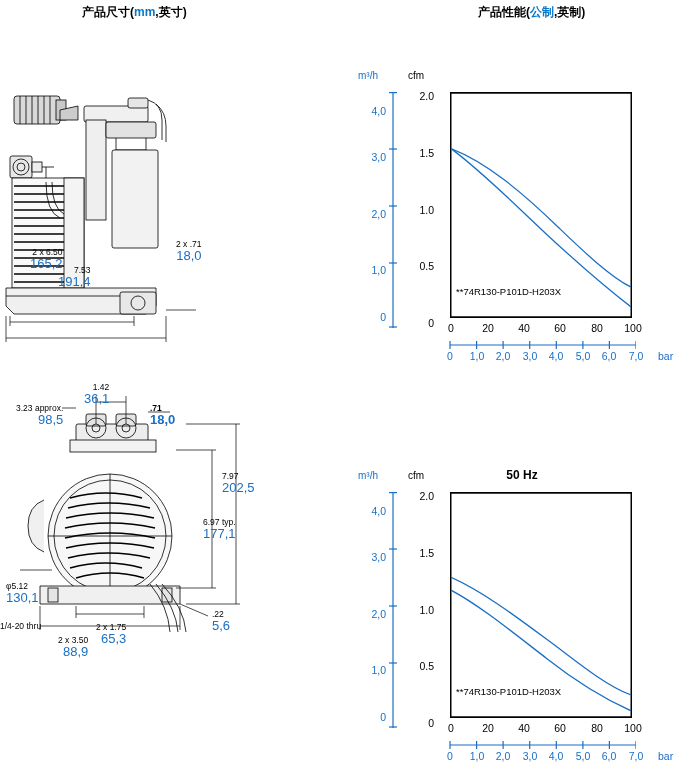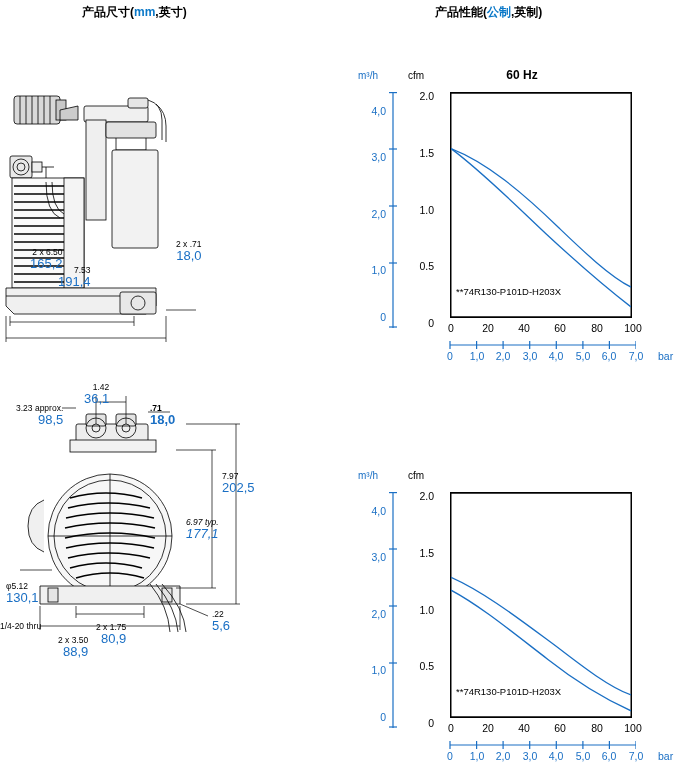--- a/index.html
+++ b/index.html
@@ -71,21 +71,21 @@
   svg { display: block; }
 </style>
 </head>
 <body>
 
 <div class="page">
 
   <div class="hdr" style="left:82px; top:4px;">
     <span class="cn">产品尺寸(</span><span class="accent">mm</span><span class="cn">,英寸)</span>
   </div>
-  <div class="hdr" style="left:435px; top:4px;">
+  <div class="hdr" style="left:478px; top:4px;">
     <span class="cn">产品性能(</span><span class="accent">公制</span><span class="cn">,英制)</span>
   </div>
 
   <div class="drawing" style="left:0px; top:70px; width:250px; height:290px;">
     <svg width="250" height="290" viewBox="0 0 250 290">
       <g stroke="#000" fill="none" stroke-width="0.8">
 
         <rect x="14" y="26" width="46" height="28" rx="3" fill="#d9d9d9"></rect>
         <line x1="20" y1="26" x2="20" y2="54"></line>
         <line x1="26" y1="26" x2="26" y2="54"></line>
@@ -237,47 +237,46 @@
       <div class="dim-mm">98,5</div>
     </div>
     <div class="dimlabel" style="left:150px; top:26px; text-align:left;font-weight:bold;">
       <div class="dim-in">.71</div>
       <div class="dim-mm">18,0</div>
     </div>
     <div class="dimlabel" style="left:222px; top:94px; text-align:left;">
       <div class="dim-in">7.97</div>
       <div class="dim-mm">202,5</div>
     </div>
-    <div class="dimlabel" style="left:186px; top:140px; text-align:left;font-style:italic;">
+    <div class="dimlabel" style="left:203px; top:140px; text-align:left;">
       <div class="dim-in">6.97 typ.</div>
       <div class="dim-mm">177,1</div>
     </div>
     <div class="dimlabel" style="left:6px; top:204px; text-align:left;">
       <div class="dim-in">φ5.12</div>
       <div class="dim-mm">130,1</div>
     </div>
     <div class="dimlabel" style="left:212px; top:232px; text-align:left;">
       <div class="dim-in">.22</div>
       <div class="dim-mm">5,6</div>
     </div>
     <div class="dimlabel" style="left:96px; top:245px;">
       <div class="dim-in">2 x 1.75</div>
-      <div class="dim-mm">80,9</div>
+      <div class="dim-mm">65,3</div>
     </div>
     <div class="dimlabel" style="left:58px; top:258px;">
       <div class="dim-in">2 x 3.50</div>
       <div class="dim-mm">88,9</div>
     </div>
     <div class="dimlabel" style="left:0px; top:244px; text-align:center;">
       <div class="dim-in">1/4-20 thru</div>
     </div>
   </div>
 
   <div class="chart" style="left:352px; top:62px; width:344px; height:300px;">
-    <div class="chart-title" style="left:40px; width:260px; top:6px;">60 Hz</div>
 
     <div class="axlabel blue" style="left:6px; top:8px;">m³/h</div>
     <div class="axlabel" style="left:56px; top:8px;">cfm</div>
 
     <div class="tick blue" style="left:0px; top:43px; width:34px;">4,0</div>
     <div class="tick blue" style="left:0px; top:89px; width:34px;">3,0</div>
     <div class="tick blue" style="left:0px; top:146px; width:34px;">2,0</div>
     <div class="tick blue" style="left:0px; top:202px; width:34px;">1,0</div>
     <div class="tick blue" style="left:0px; top:249px; width:34px;">0</div>
 
@@ -330,20 +329,21 @@
     <div class="tick blue ctr" style="left:135px; top:288px; width:32px;">2,0</div>
     <div class="tick blue ctr" style="left:162px; top:288px; width:32px;">3,0</div>
     <div class="tick blue ctr" style="left:188px; top:288px; width:32px;">4,0</div>
     <div class="tick blue ctr" style="left:215px; top:288px; width:32px;">5,0</div>
     <div class="tick blue ctr" style="left:241px; top:288px; width:32px;">6,0</div>
     <div class="tick blue ctr" style="left:268px; top:288px; width:32px;">7,0</div>
     <div class="bar-unit" style="left:306px; top:288px;">bar</div>
   </div>
 
   <div class="chart" style="left:352px; top:462px; width:344px; height:300px;">
+    <div class="chart-title" style="left:40px; width:260px; top:6px;">50 Hz</div>
 
     <div class="axlabel blue" style="left:6px; top:8px;">m³/h</div>
     <div class="axlabel" style="left:56px; top:8px;">cfm</div>
 
     <div class="tick blue" style="left:0px; top:43px; width:34px;">4,0</div>
     <div class="tick blue" style="left:0px; top:89px; width:34px;">3,0</div>
     <div class="tick blue" style="left:0px; top:146px; width:34px;">2,0</div>
     <div class="tick blue" style="left:0px; top:202px; width:34px;">1,0</div>
     <div class="tick blue" style="left:0px; top:249px; width:34px;">0</div>
 

